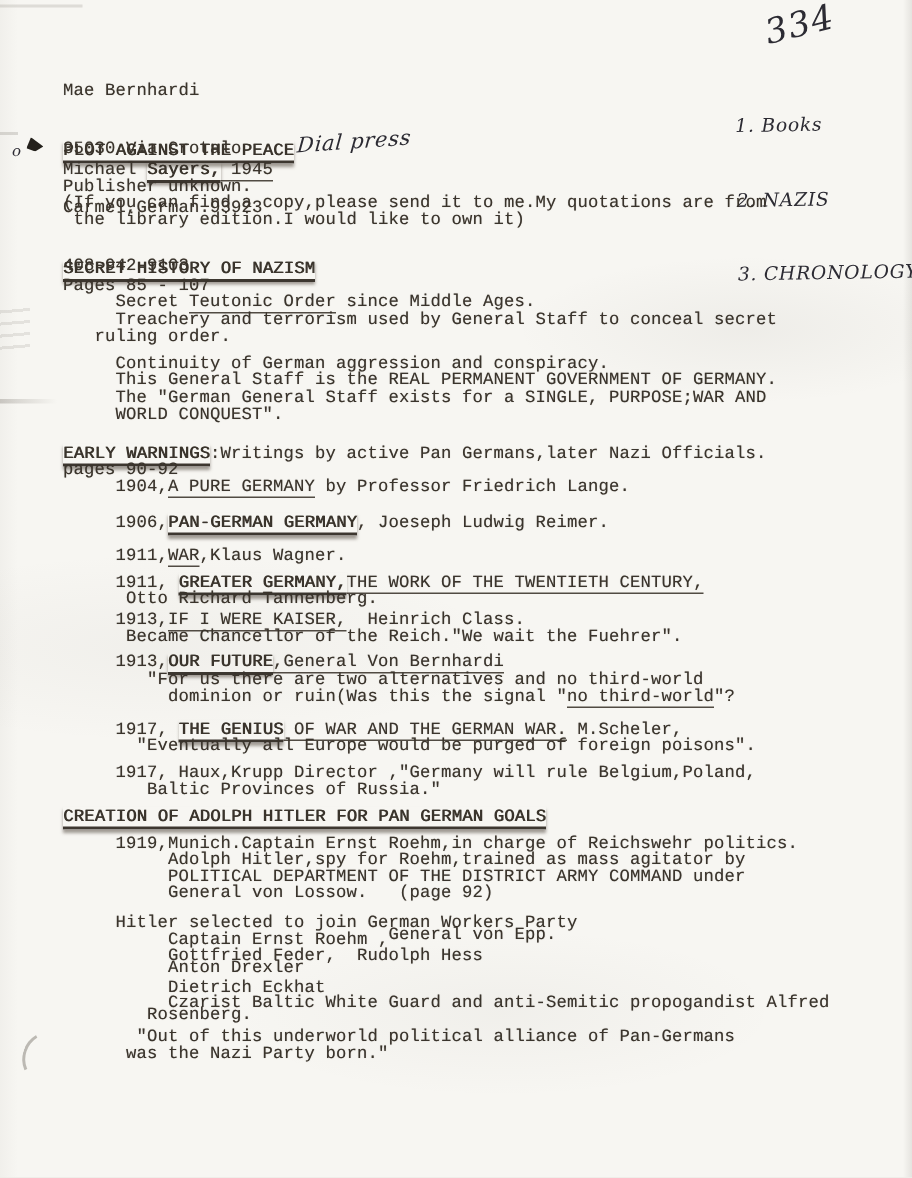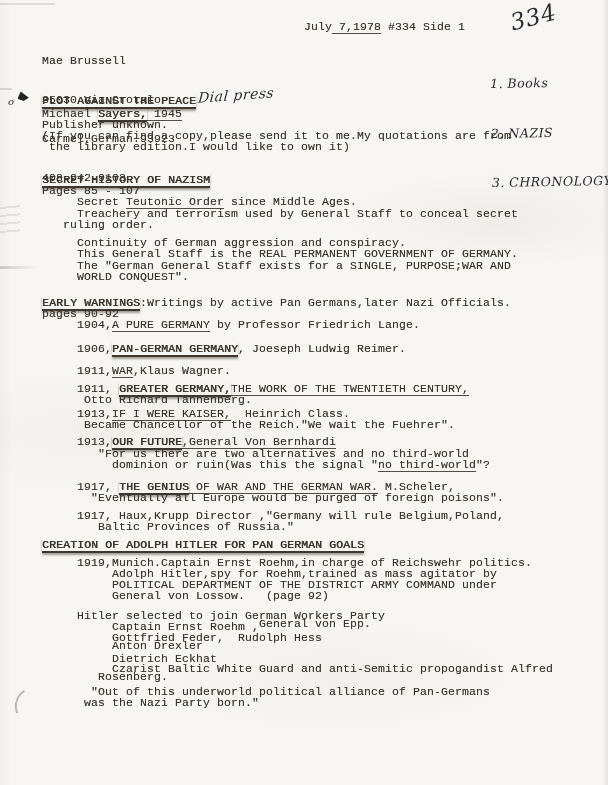--- a/index.html
+++ b/index.html
@@ -50,32 +50,31 @@
 
 <div class="page">
 
   <div class="art art-topdash"></div>
   <div class="art art-middash"></div>
   <div class="art art-dashes"></div>
   <div class="art art-bar"></div>
   <div class="art art-curve"></div>
   <div class="art edge-r"></div>
 
-  <div class="date-line typed"><span>July</span><span class="u"> 7,1978</span><span> #334 Side 1</span></div>
 
   <div class="hw hw-334">334</div>
 
   <div class="hw hw-list">
     <div>1. Books</div>
     <div>2. NAZIS</div>
     <div>3. CHRONOLOGY</div>
   </div>
 
   <div class="sender typed">
-    <div>Mae Brussell</div>
+    <div>Mae Bernhardi</div>
     <div>35030 Via Crotalo</div>
     <div>Carmel,German.93923</div>
     <div>408-942-9103</div>
   </div>
 
   <div class="hw mk-dot">o</div>
   <div class="mk-arrow"></div>
 
   <div class="hw hw-dial">Dial press</div>
 

